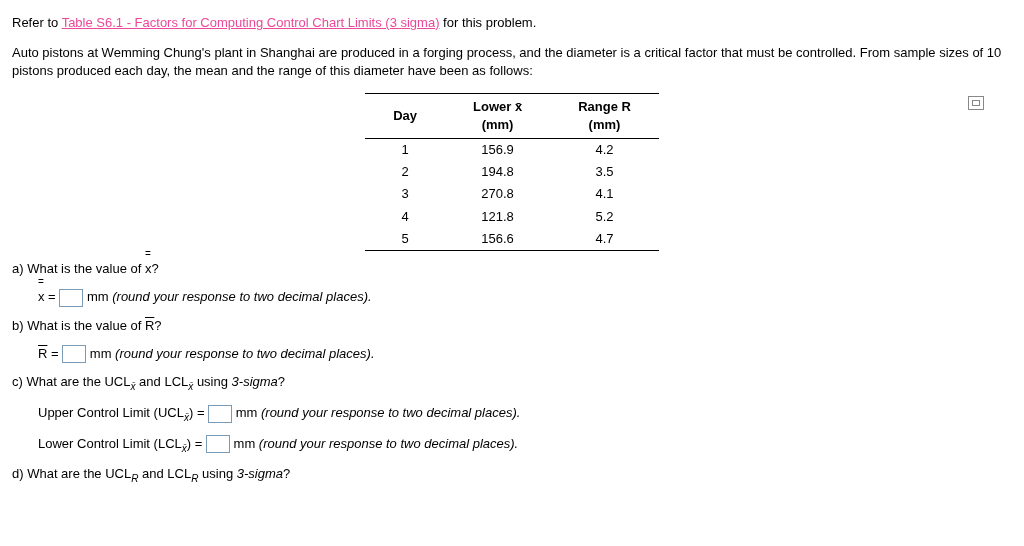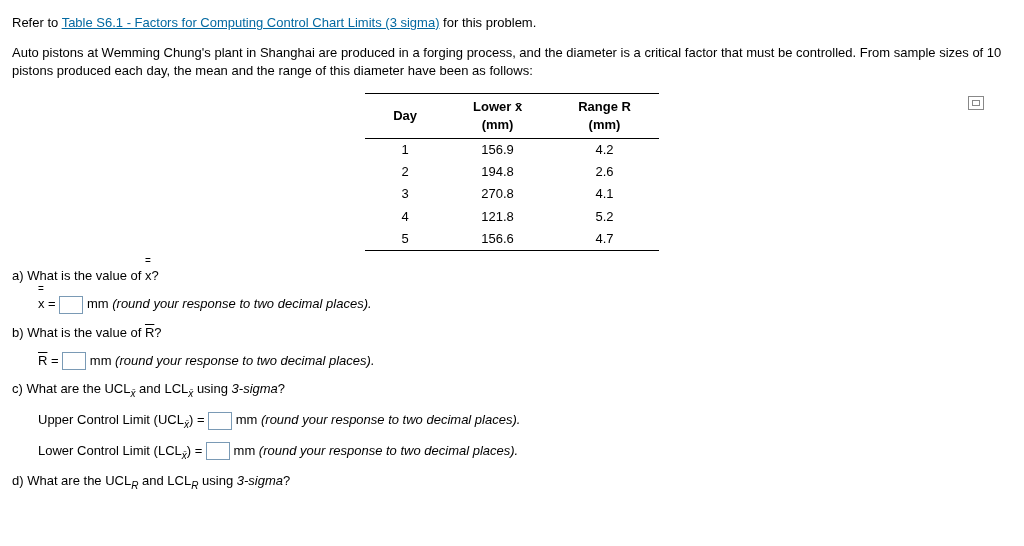--- a/index.html
+++ b/index.html
@@ -6,29 +6,29 @@
     font-family: Arial, Helvetica, sans-serif;
     font-size: 13px;
     color: #000;
     margin: 0;
     padding: 8px 12px;
     width: 1024px;
     box-sizing: border-box;
     line-height: 1.4;
   }
   a.link {
-    color: #0369a1;
+    color: #ec4899;
     text-decoration: underline;
   }
   .para {
     margin: 6px 0 12px 0;
   }
   table.data {
     border-collapse: collapse;
-    margin: 8px auto 16px auto;
+    margin: 8px auto 9px auto;
     font-size: 13px;
   }
   table.data th {
     font-weight: bold;
     text-align: center;
     padding: 4px 28px;
     border-top: 1px solid #000;
     border-bottom: 1px solid #000;
   }
   table.data td {
@@ -111,21 +111,21 @@
   </thead>
   <tbody>
     <tr>
       <td>1</td>
         <td>156.9</td>
         <td>4.2</td>
     </tr>
     <tr>
       <td>2</td>
         <td>194.8</td>
-        <td>2.6</td>
+        <td>3.5</td>
     </tr>
     <tr>
       <td>3</td>
         <td>270.8</td>
         <td>4.1</td>
     </tr>
     <tr>
       <td>4</td>
         <td>121.8</td>
         <td>5.2</td>

